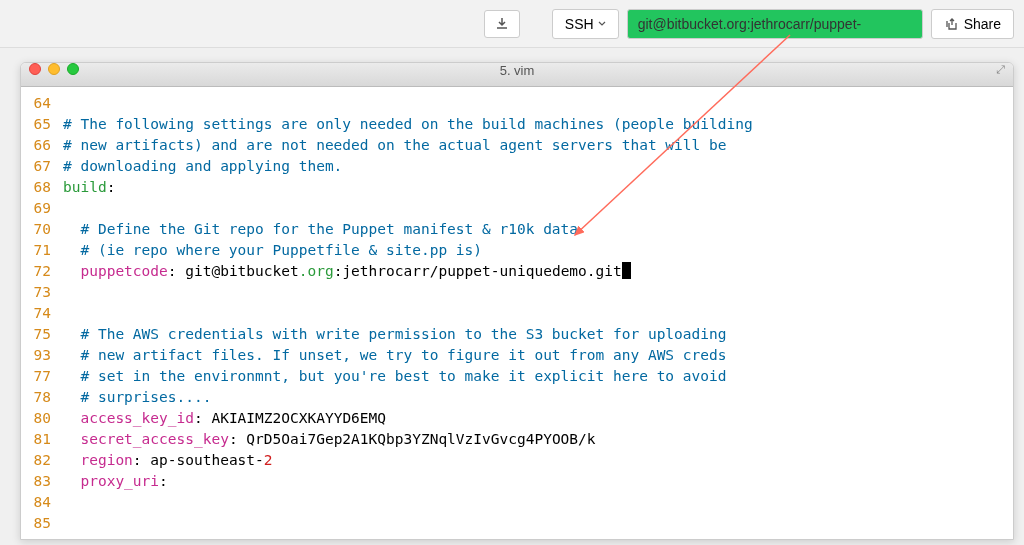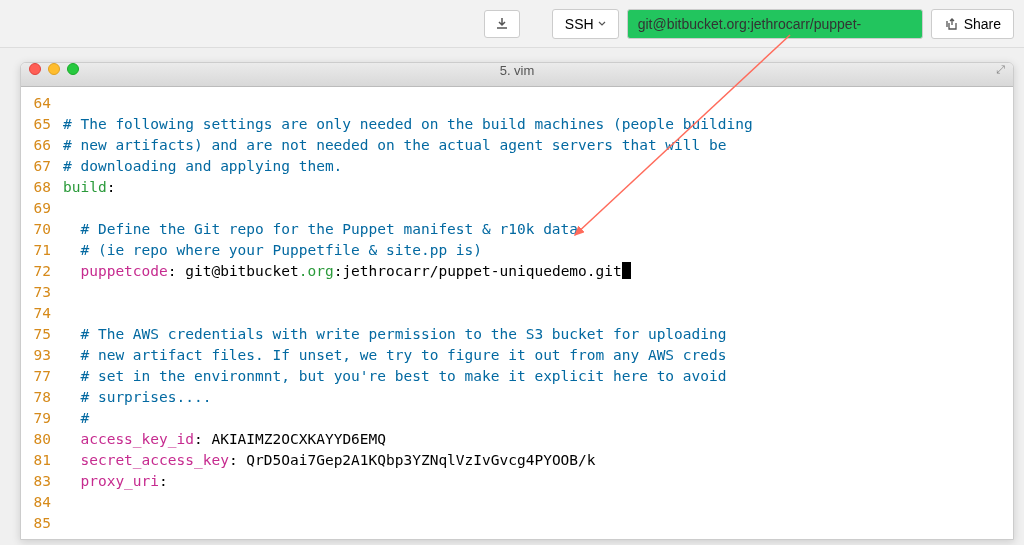--- a/index.html
+++ b/index.html
@@ -192,23 +192,23 @@
       <div class="line"><span class="lineno">69</span><span class="code"></span></div>
       <div class="line"><span class="lineno">70</span><span class="code">  <span class="comment"># Define the Git repo for the Puppet manifest &amp; r10k data</span></span></div>
       <div class="line"><span class="lineno">71</span><span class="code">  <span class="comment"># (ie repo where your Puppetfile &amp; site.pp is)</span></span></div>
       <div class="line"><span class="lineno">72</span><span class="code">  <span class="key">puppetcode</span><span class="colon">:</span><span class="string"> git@bitbucket</span><span class="org">.org</span><span class="string">:jethrocarr/puppet-uniquedemo.git</span><span class="cursor"></span></span></div>
       <div class="line"><span class="lineno">73</span><span class="code"></span></div>
       <div class="line"><span class="lineno">74</span><span class="code"></span></div>
       <div class="line"><span class="lineno">75</span><span class="code">  <span class="comment"># The AWS credentials with write permission to the S3 bucket for uploading</span></span></div>
       <div class="line"><span class="lineno">93</span><span class="code">  <span class="comment"># new artifact files. If unset, we try to figure it out from any AWS creds</span></span></div>
       <div class="line"><span class="lineno">77</span><span class="code">  <span class="comment"># set in the environmnt, but you're best to make it explicit here to avoid</span></span></div>
       <div class="line"><span class="lineno">78</span><span class="code">  <span class="comment"># surprises....</span></span></div>
-      <div class="line"><span class="lineno">79</span><span class="code">  <span class="comment">#</span></span></div>
       <div class="line"><span class="lineno">80</span><span class="code">  <span class="key">access_key_id</span><span class="colon">:</span><span class="string"> AKIAIMZ2OCXKAYYD6EMQ</span></span></div>
       <div class="line"><span class="lineno">81</span><span class="code">  <span class="key">secret_access_key</span><span class="colon">:</span><span class="string"> QrD5Oai7Gep2A1KQbp3YZNqlVzIvGvcg4PYOOB/k</span></span></div>
+      <div class="line"><span class="lineno">82</span><span class="code">  <span class="key">region</span><span class="colon">:</span><span class="string"> ap-southeast-</span><span class="number">2</span></span></div>
       <div class="line"><span class="lineno">83</span><span class="code">  <span class="key">proxy_uri</span><span class="colon">:</span><span class="string"></span></span></div>
       <div class="line"><span class="lineno">84</span><span class="code"></span></div>
       <div class="line"><span class="lineno">85</span><span class="code"></span></div>
     </div>
 </div>
 
 <svg class="arrow-svg" width="260" height="230">
   <defs>
     <marker id="arrowhead" markerWidth="8" markerHeight="8" refX="6" refY="3" orient="auto">
       <path d="M0,0 L7,3 L0,6 Z" fill="#ff6b5b"></path>

